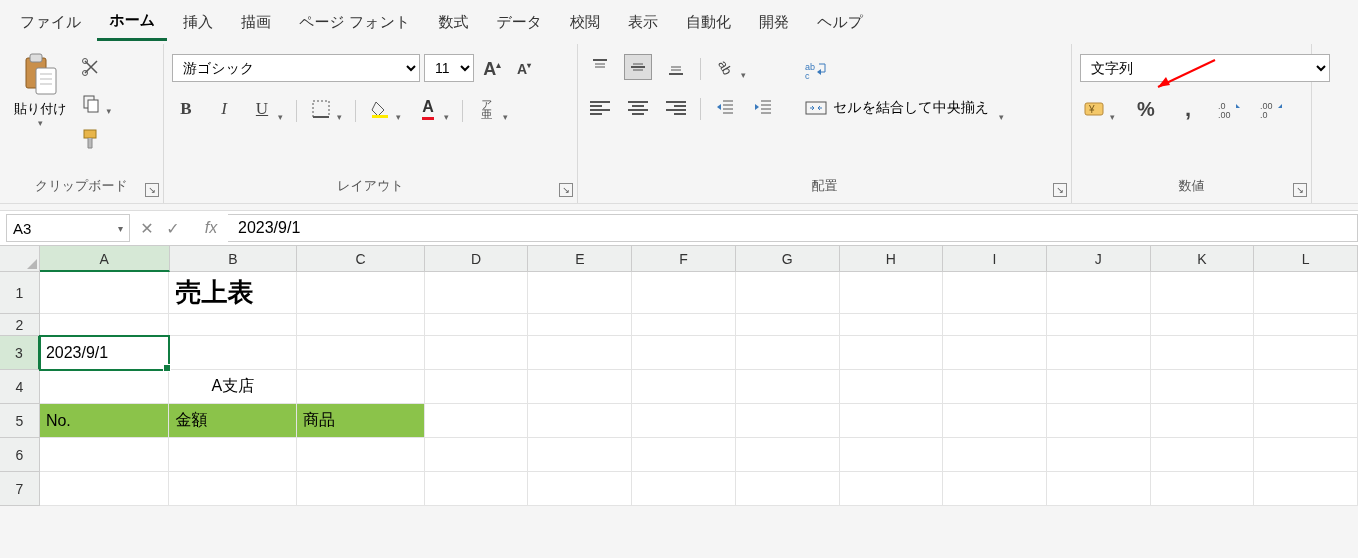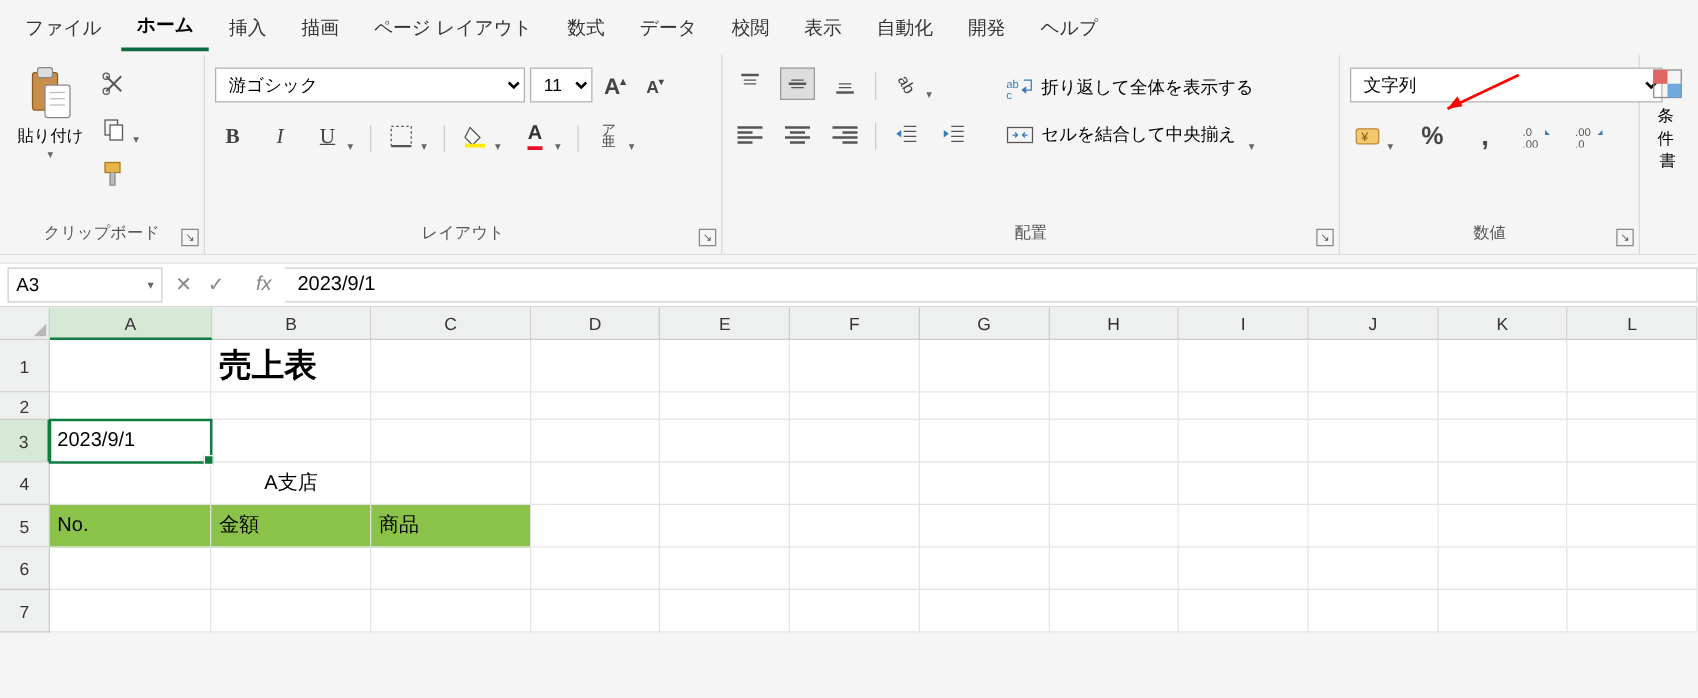--- a/index.html
+++ b/index.html
@@ -80,21 +80,21 @@
   .colA{width:130px}.colB{width:128px}.colC{width:128px}.colD{width:104px}.colE{width:104px}.colF{width:104px}.colG{width:104px}.colH{width:104px}.colI{width:104px}.colJ{width:104px}.colK{width:104px}.colL{width:104px}
 </style>
 </head>
 <body>
 
 <div class="menubar">
   <div class="menu-item">ファイル</div>
   <div class="menu-item active">ホーム</div>
   <div class="menu-item">挿入</div>
   <div class="menu-item">描画</div>
-  <div class="menu-item">ページ レイアウト</div>
+  <div class="menu-item">ページ フォント</div>
   <div class="menu-item">数式</div>
   <div class="menu-item">データ</div>
   <div class="menu-item">校閲</div>
   <div class="menu-item">表示</div>
   <div class="menu-item">自動化</div>
   <div class="menu-item">開発</div>
   <div class="menu-item">ヘルプ</div>
 </div>
 
 <div class="ribbon">
@@ -279,21 +279,20 @@
         </div>
       </div>
       <div class="vstack" style="gap:10px;padding-top:2px">
         <div class="wrap-btn">
           <svg width="22" height="20">
               <text x="0" y="10" font-size="9" fill="#3a7abd">ab</text>
               <path d="M14 4 L20 4 L20 12 L14 12" fill="none" stroke="#3a7abd"></path>
               <path d="M16 9 L12 12 L16 15" fill="#3a7abd"></path>
               <text x="0" y="19" font-size="9" fill="#3a7abd">c</text>
             </svg>
-          <span>折り返して全体を表示する</span>
         </div>
         <div class="hstack">
           <div class="merge-btn">
             <svg width="22" height="20">
                 <rect x="1" y="4" width="20" height="12" fill="none" stroke="#555"></rect>
                 <path d="M5 10 L9 10 M7 8 L9 10 L7 12" stroke="#3a7abd" fill="none"></path>
                 <path d="M17 10 L13 10 M15 8 L13 10 L15 12" stroke="#3a7abd" fill="none"></path>
               </svg>
             <span>セルを結合して中央揃え</span>
           </div>
@@ -333,31 +332,20 @@
               <text x="0" y="18" font-size="9" fill="#555">.0</text>
               <path d="M22 4 L18 8 L22 8" fill="#3a7abd"></path>
             </svg>
           </div>
       </div>
     </div>
     <div class="group-label">数値</div>
     <div class="dialog-launcher">↘</div>
   </div>
 
-  <div class="ribbon-group" style="width:44px;border-right:none">
-    <div class="big-btn" style="padding-top:6px">
-      <svg width="26" height="26">
-          <rect x="2" y="2" width="22" height="22" fill="none" stroke="#888"></rect>
-          <rect x="2" y="2" width="11" height="11" fill="#e06666"></rect>
-          <rect x="13" y="13" width="11" height="11" fill="#6fa8dc"></rect>
-        </svg>
-      <span class="lbl" style="font-size:13px">条件</span>
-      <span class="lbl" style="font-size:13px;margin-top:0">書</span>
-    </div>
-  </div>
 </div>
 
 <svg class="arrow-annot" width="70" height="40">
   <line x1="65" y1="5" x2="8" y2="32" stroke="#ff0000" stroke-width="2"></line>
   <path d="M8 32 L16 22 L20 30 Z" fill="#ff0000"></path>
 </svg>
 
 <div class="formula-row">
   <div class="name-box">
     <span>A3</span>

